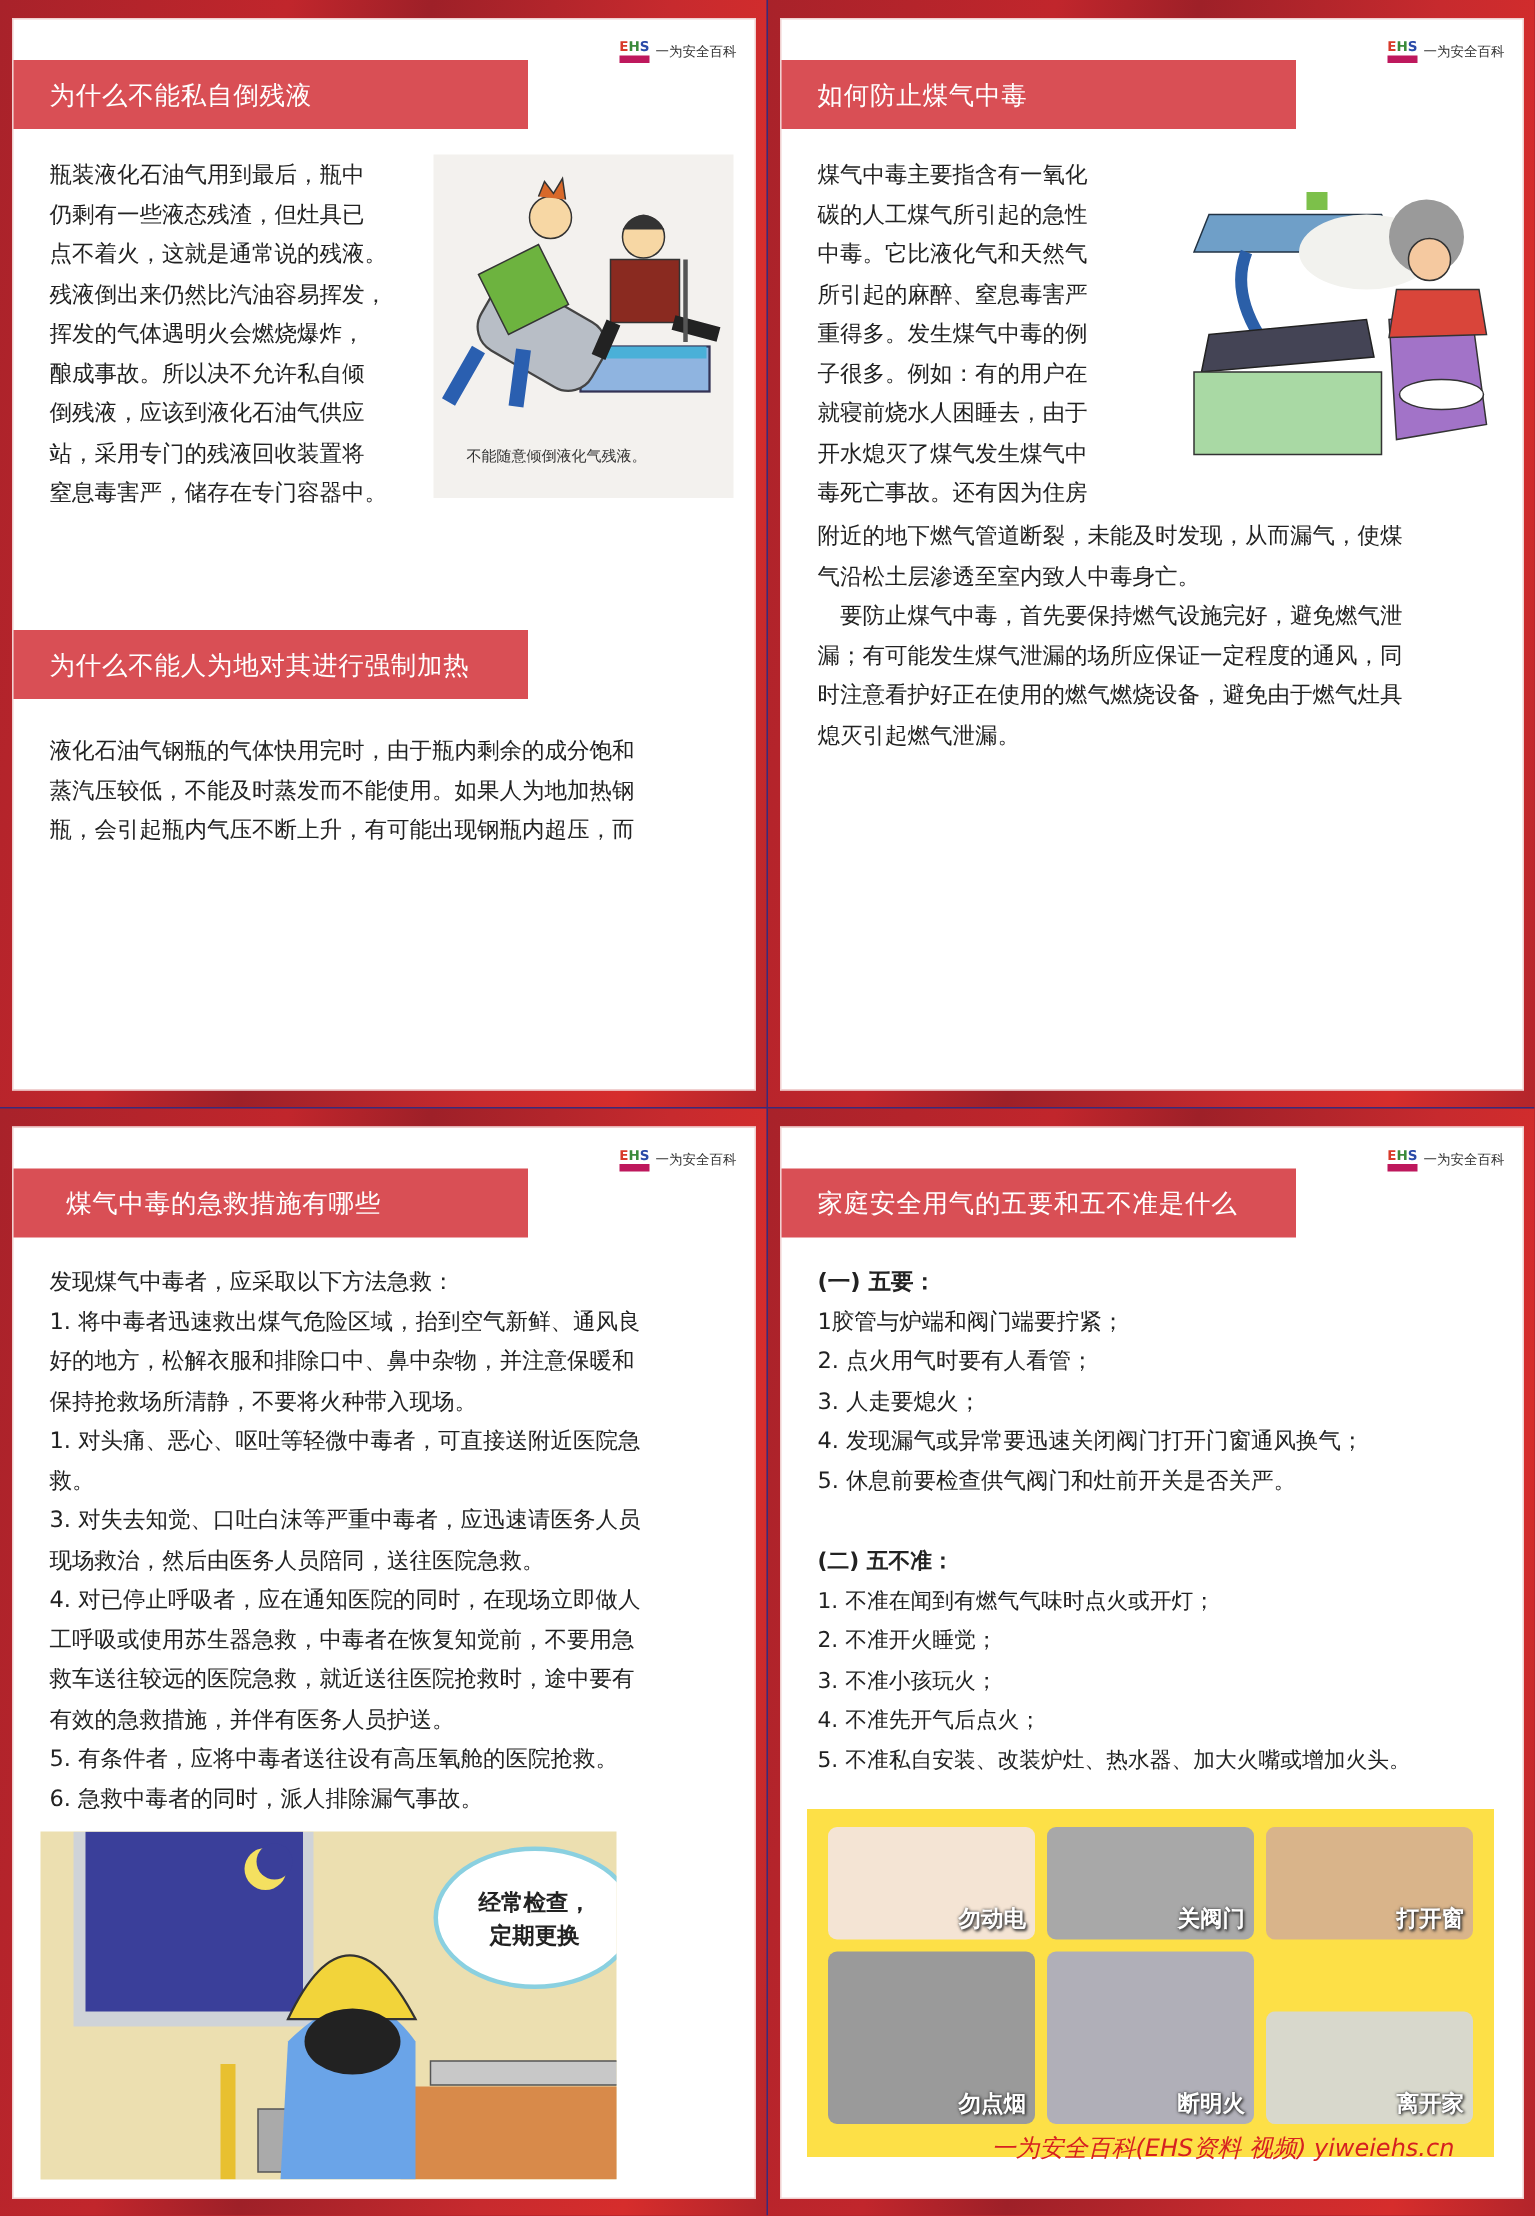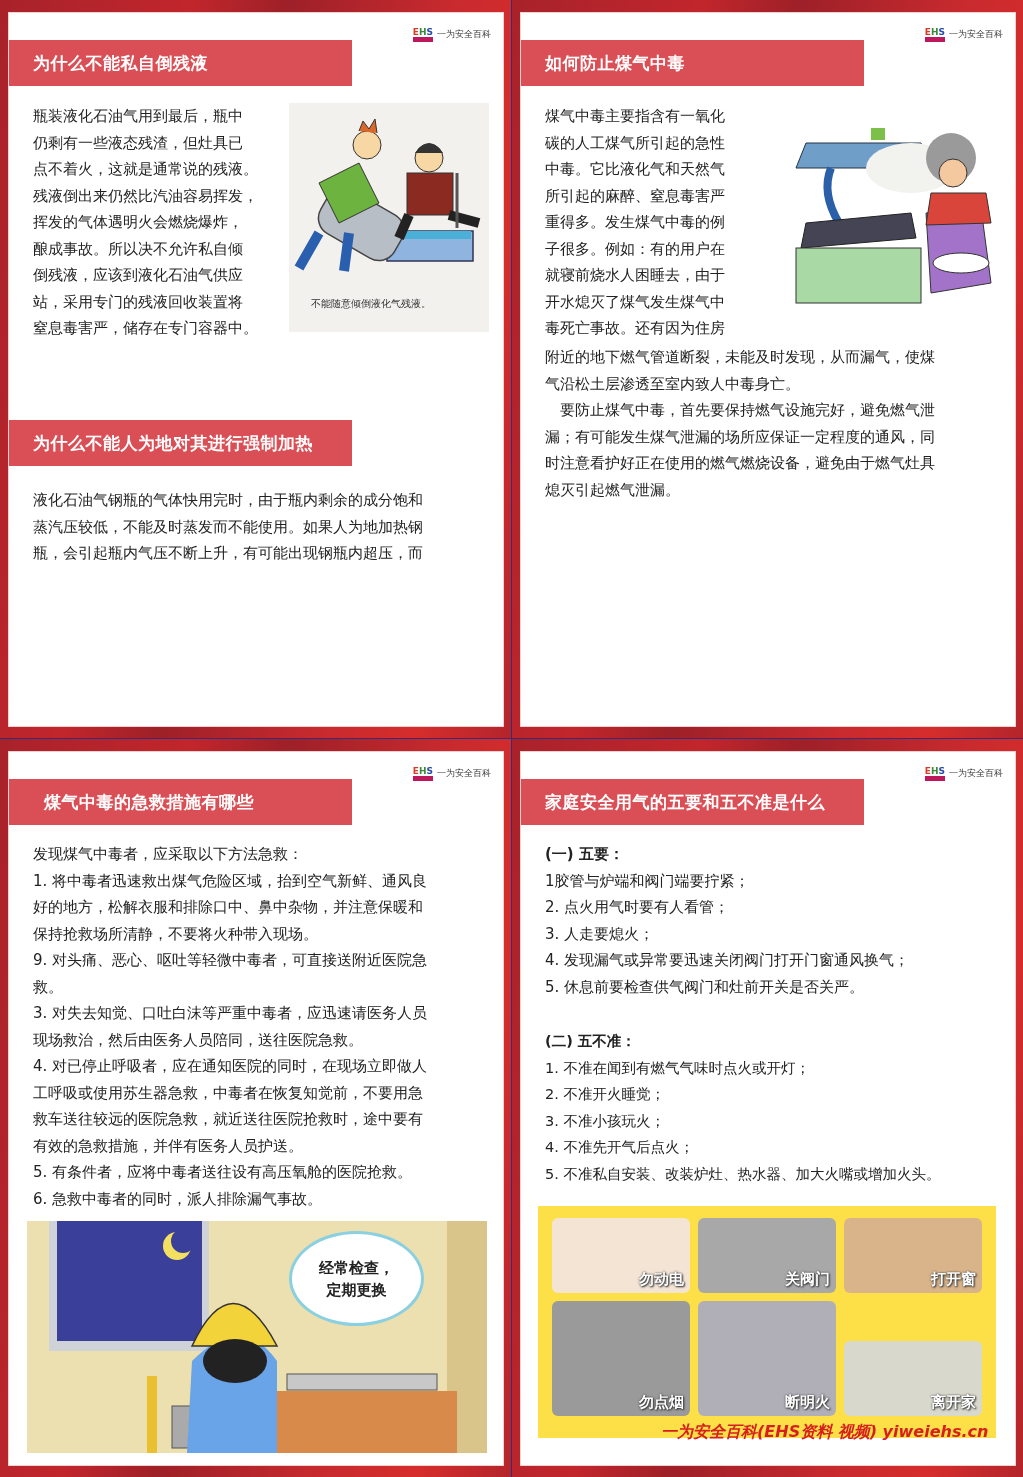--- a/index.html
+++ b/index.html
@@ -17,31 +17,31 @@
   .divider-h { position: absolute; left: 0; top: 738px; width: 1023px; height: 1px; background: #3a2a7a; }
   .card {
     position: absolute; left: 8px; top: 12px; width: 496px; height: 715px;
     background: #ffffff; border: 1px solid #f0d0d0;
   }
   .brand { position: absolute; right: 12px; top: 14px; font-size: 9px; color: #333; display: flex; align-items: center; gap: 4px; }
   .brand .ehs { font-weight: bold; font-size: 9px; letter-spacing: 0; border-bottom: 5px solid #be185d; line-height: 10px; }
   .brand .ehs .e { color: #d83a2a; } .brand .ehs .h { color: #3a8a3a; } .brand .ehs .s { color: #2a4aa8; }
   .banner {
     position: absolute; left: 0; width: 343px; height: 46px;
-    background: #d94f55; color: #fff; font-weight: bold; font-size: 17px;
+    background: #d94f55; color: #fff; font-weight: normal; font-size: 17px;
     display: flex; align-items: center; padding-left: 24px; letter-spacing: 0.5px;
   }
   .text { position: absolute; color: #222; font-size: 15px; line-height: 26.5px; }
   .illus { position: absolute; overflow: hidden; }
   .caption-img { position: absolute; font-family: "DejaVu Serif", serif; font-size: 10px; color: #333; }
   .bold { font-weight: bold; }
   .grid6 { position: absolute; background: #fde047; display: grid; grid-template-columns: repeat(3, 1fr); gap: 8px; padding: 12px 14px 22px 14px; }
   .tile { position: relative; border-radius: 6px; overflow: hidden; }
   .tile span { position: absolute; right: 6px; bottom: 4px; color: #fff; font-weight: bold; font-size: 15px; text-shadow: 0 0 2px #333, 1px 1px 2px #333; }
-  .watermark { position: absolute; color: #d62020; font-weight: bold; font-size: 16px; font-style: italic; white-space: nowrap; }
+  .watermark { position: absolute; color: #d62020; font-weight: normal; font-size: 16px; font-style: italic; white-space: nowrap; }
   .bubble { position: absolute; background: #fff; border: 3px solid #8ad0e0; border-radius: 50%; display:flex; align-items:center; justify-content:center; text-align:center; font-weight:bold; font-size:15px; color:#222; line-height:22px; }
 </style>
 </head>
 <body>
 
 <div class="page p1">
   <div class="card">
     <div class="brand">
       <span class="ehs"><span class="e">E</span><span class="h">H</span><span class="s">S</span></span>
       <span>一为安全百科</span>
@@ -135,32 +135,32 @@
     <div class="brand">
       <span class="ehs"><span class="e">E</span><span class="h">H</span><span class="s">S</span></span>
       <span>一为安全百科</span>
     </div>
     <div class="banner" style="top:27px;padding-left:35px;">煤气中毒的急救措施有哪些</div>
     <div class="text" style="left:24px; top:89px; width:460px;">
       <div>发现煤气中毒者，应采取以下方法急救：</div>
       <div>1. 将中毒者迅速救出煤气危险区域，抬到空气新鲜、通风良</div>
       <div>好的地方，松解衣服和排除口中、鼻中杂物，并注意保暖和</div>
       <div>保持抢救场所清静，不要将火种带入现场。</div>
-      <div>9. 对头痛、恶心、呕吐等轻微中毒者，可直接送附近医院急</div>
+      <div>1. 对头痛、恶心、呕吐等轻微中毒者，可直接送附近医院急</div>
       <div>救。</div>
       <div>3. 对失去知觉、口吐白沫等严重中毒者，应迅速请医务人员</div>
       <div>现场救治，然后由医务人员陪同，送往医院急救。</div>
       <div>4. 对已停止呼吸者，应在通知医院的同时，在现场立即做人</div>
       <div>工呼吸或使用苏生器急救，中毒者在恢复知觉前，不要用急</div>
       <div>救车送往较远的医院急救，就近送往医院抢救时，途中要有</div>
       <div>有效的急救措施，并伴有医务人员护送。</div>
       <div>5. 有条件者，应将中毒者送往设有高压氧舱的医院抢救。</div>
       <div>6. 急救中毒者的同时，派人排除漏气事故。</div>
     </div>
-    <div class="illus" style="left:18px; top:469px; width:460px; height:232px; background:#ecdfb0;">
+    <div class="illus" style="left:18px; top:469px; width:384px; height:232px; background:#ecdfb0;">
       <svg width="460" height="232" viewBox="0 0 460 232">
         <rect x="420" y="0" width="40" height="232" fill="#d9c58a"></rect>
         <rect x="22" y="0" width="160" height="130" fill="#cfd3d8"></rect>
         <rect x="30" y="0" width="145" height="120" fill="#3a3f9a"></rect>
         <circle cx="150" cy="25" r="14" fill="#f4e060"></circle>
         <circle cx="156" cy="20" r="12" fill="#3a3f9a"></circle>
         <rect x="240" y="170" width="190" height="62" fill="#d88a4a"></rect>
         <rect x="260" y="153" width="150" height="16" fill="#c8c8c8" stroke="#555"></rect>
         <rect x="120" y="155" width="10" height="77" fill="#e8c030"></rect>
         <rect x="145" y="185" width="30" height="42" fill="#aaa" stroke="#555"></rect>

